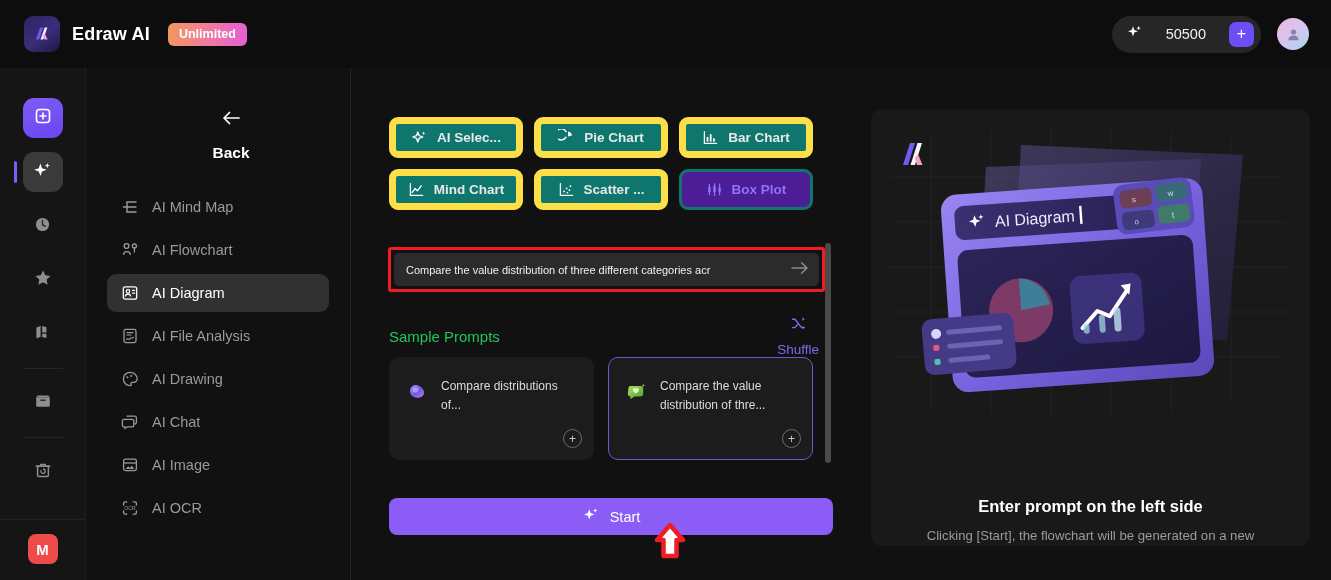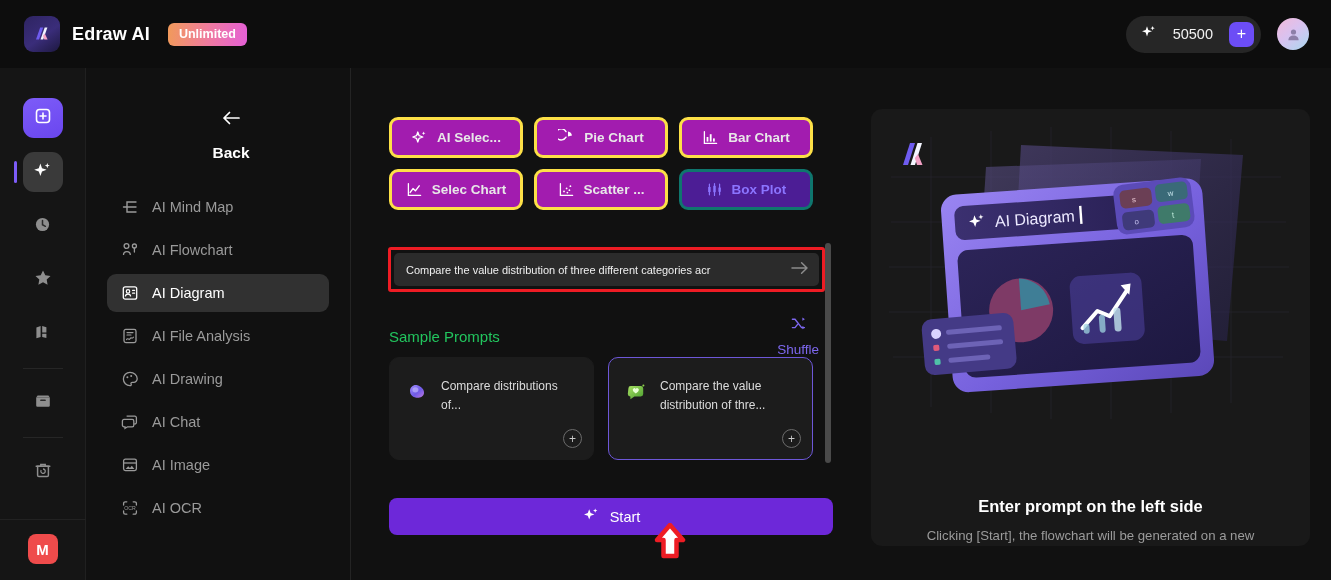--- a/index.html
+++ b/index.html
@@ -26,21 +26,21 @@
   .brand-name { color: #ffffff; font-size: 18px; font-weight: bold; letter-spacing: .2px; }
   .badge-unlimited {
     margin-left: 6px; padding: 4px 11px 5px; border-radius: 6px;
     font-size: 12.5px; font-weight: bold; color: #ffffff;
     background: linear-gradient(95deg,#f19a5a 0%,#ef7aa0 52%,#e45fd6 100%);
   }
   .header-right {
     margin-left: auto; margin-right: 22px; display: flex; align-items: center; gap: 16px;
   }
   .credits {
-    display: flex; align-items: center; gap: 16px;
+    display: flex; align-items: center; gap: 23px;
     background: #262626; border-radius: 19px; height: 37px; padding: 0 7px 0 14px;
   }
   .credits-value { color: #f1f1f1; font-size: 14.5px; }
   .credits-plus {
     width: 25px; height: 25px; border-radius: 7px; background: #6c4df6;
     display: flex; align-items: center; justify-content: center;
     color:#fff; font-size: 16px; line-height: 1;
   }
   .avatar {
     width: 32px; height: 32px; border-radius: 50%;
@@ -93,21 +93,21 @@
   .menu-item.active { background: #313131; color: #ffffff; }
   .menu-ico { width: 19px; height: 19px; display:flex; align-items:center; justify-content:center; flex: none; }
 
   
   .main { position: absolute; left: 351px; top: 68px; width: 980px; height: 512px; background: #111111; }
 
   .chips { position: absolute; left: 38px; top: 49px; width: 430px; }
   .chip-row { display: flex; gap: 11px; margin-bottom: 11px; }
   .chip {
     width: 134px; height: 41px; border-radius: 9px;
-    background: #a21caf; border: 3px solid #fde047;
+    background: #0f766e; border: 7px solid #fde047;
     display: flex; align-items: center; justify-content: center; gap: 9px;
     color: #e8e8e8; font-size: 13.5px; font-weight: bold;
     white-space: nowrap; overflow: hidden;
   }
   .chip.selected { background: #4c1d95; border: 3px solid #0f766e; color: #8b74ff; }
   .chip-ico { display:flex; align-items:center; justify-content:center; flex:none; }
 
   
   .prompt-wrap { position: absolute; left: 37px; top: 179px; }
   .prompt-annot {
@@ -147,21 +147,21 @@
     display: flex; align-items: center; justify-content: center; font-size: 12px; line-height: 1;
   }
 
   .scroll-track {
     position: absolute; left: 825px; top: 243px; width: 6px; height: 220px;
     border-radius: 3px; background: #4a4a4a;
   }
 
   .start-wrap { position: absolute; left: 389px; top: 498px; }
   .start-btn {
-    width: 444px; height: 37px; border-radius: 8px; background: #6d28d9;
+    width: 444px; height: 37px; border-radius: 8px; background: #8b5cf6;
     display: flex; align-items: center; justify-content: center; gap: 10px;
     color: #ffffff; font-size: 14.5px;
   }
   .cursor-arrow { position: absolute; left: 264px; top: 25px; }
 
   
   .preview {
     position: absolute; left: 871px; top: 41px; width: 439px; height: 437px;
     background: #191919; border-radius: 11px; overflow: hidden;
   }
@@ -429,21 +429,21 @@
       </div>
 
       <div class="chip-row">
         <div class="chip">
           <span class="chip-ico">
             <svg width="17" height="17" viewBox="0 0 17 17">
               <path d="M2.4 2.6 V14.4 H14.6" fill="none" stroke="#ffffff" stroke-width="1.3" stroke-linecap="round"></path>
               <path d="M4.2 11.4 L7.0 7.6 L9.4 9.8 L13.2 4.8" fill="none" stroke="#ffffff" stroke-width="1.4" stroke-linecap="round" stroke-linejoin="round"></path>
             </svg>
           </span>
-          <span>Selec Chart</span>
+          <span>Mind Chart</span>
         </div>
 
         <div class="chip">
           <span class="chip-ico">
             <svg width="17" height="17" viewBox="0 0 17 17">
               <path d="M2.4 2.6 V14.4 H14.6" fill="none" stroke="#ffffff" stroke-width="1.3" stroke-linecap="round"></path>
               <circle cx="6.0" cy="10.4" r="0.9" fill="#ffffff"></circle>
               <circle cx="8.6" cy="7.4" r="0.9" fill="#ffffff"></circle>
               <circle cx="11.4" cy="9.2" r="0.9" fill="#ffffff"></circle>
               <circle cx="12.4" cy="5.2" r="0.9" fill="#ffffff"></circle>

